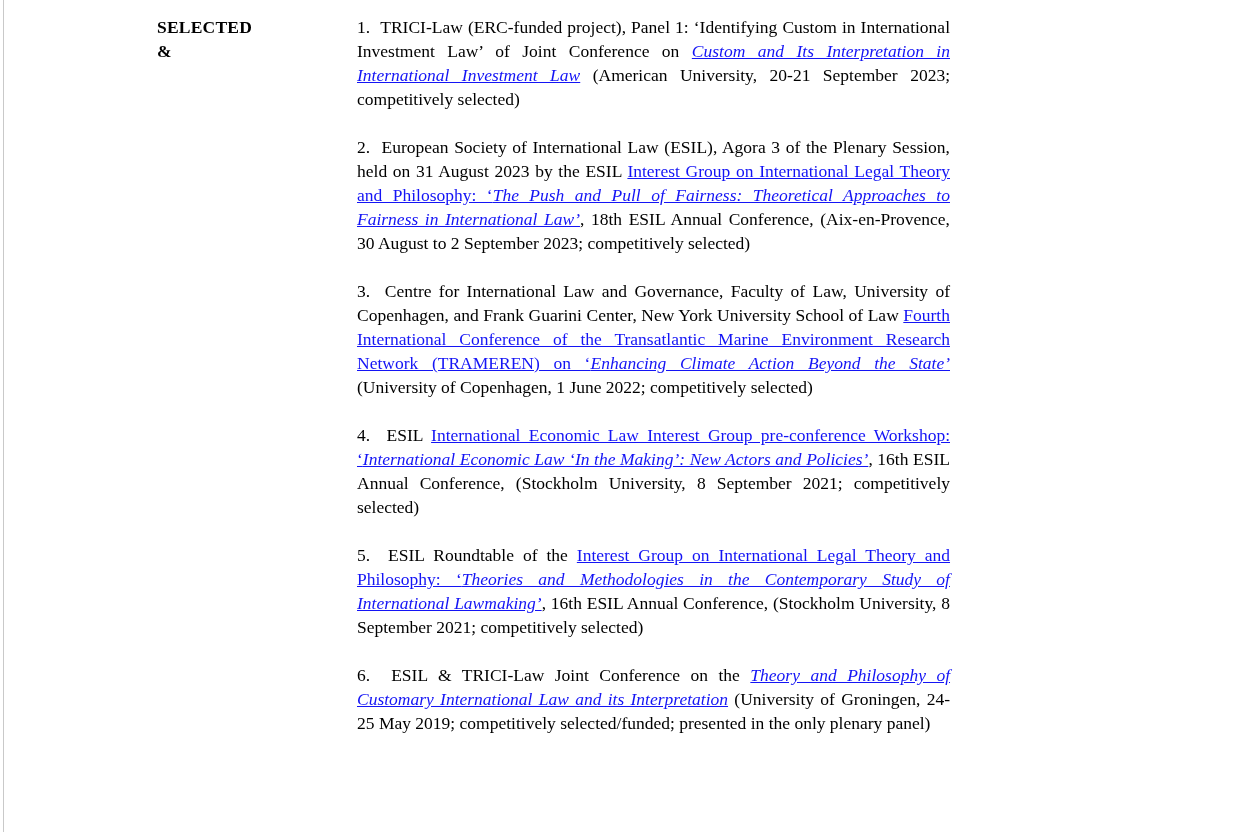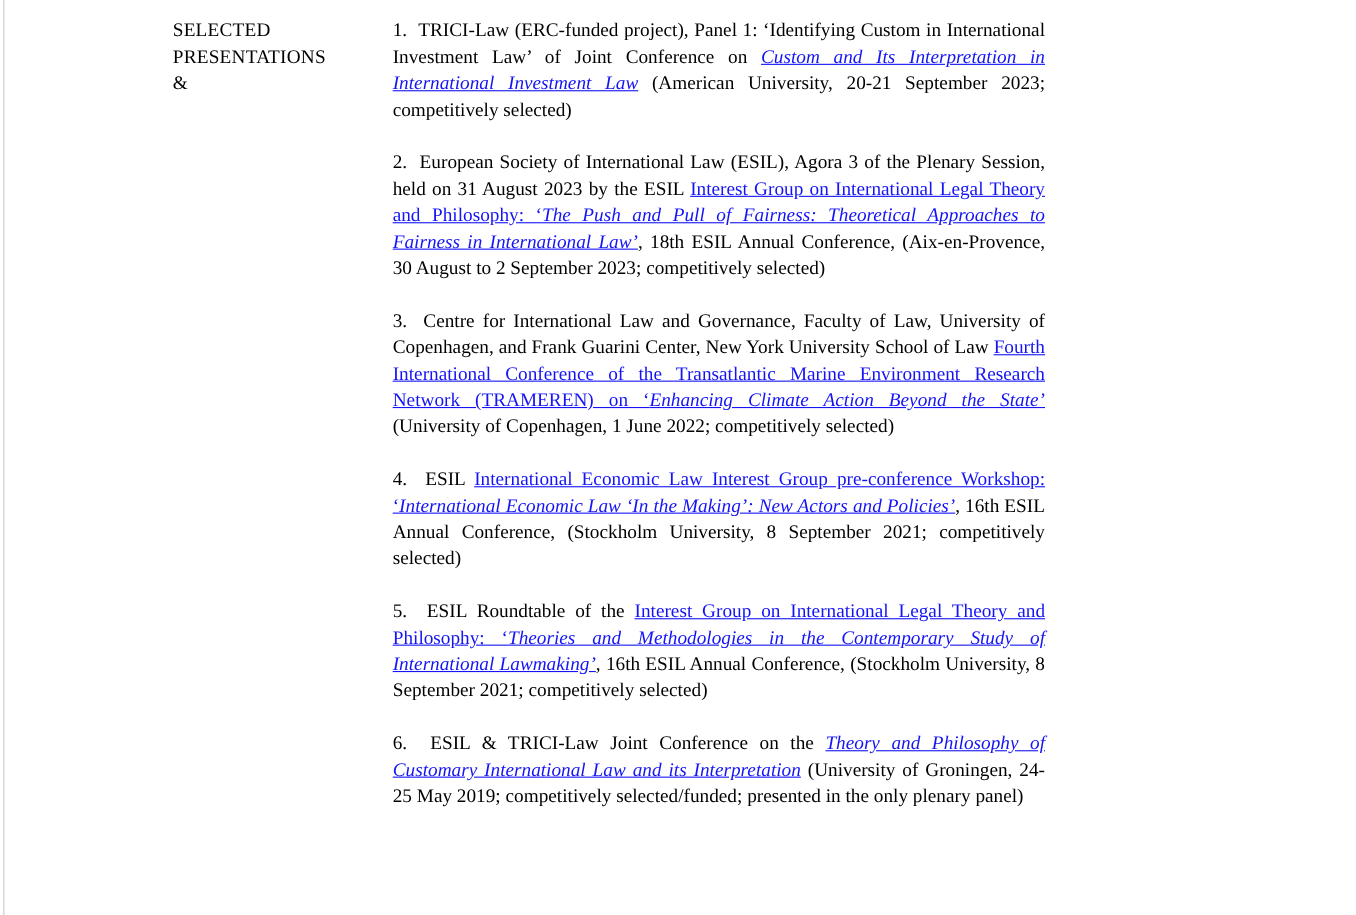--- a/index.html
+++ b/index.html
@@ -24,21 +24,21 @@
     background: var(--edge-color, #c9c9c9);
   }
   .doc {
     display: flex;
     box-sizing: border-box;
     padding: 15px 0 0 157px;
   }
   .heading-col {
     width: 200px;
     flex: 0 0 200px;
-    font-weight: normal;
+    font-weight: bold;
     font-size: 17.5px;
     line-height: 24px;
     letter-spacing: 0.2px;
   }
   .entries-col {
     width: 593px;
     flex: 0 0 593px;
     font-size: 17.5px;
     line-height: 24px;
   }
@@ -60,21 +60,20 @@
   }
 </style>
 </head>
 <body style="--link-color: #1414f5; --edge-color: #c9c9c9; color: rgb(0, 0, 0);">
 
 <div class="edge-line"></div>
 
 <div class="doc">
   <div class="heading-col">
     <div>SELECTED</div>
-    <div>PRESENTATIONS</div>
     <div>&amp;</div>
   </div>
   <div class="entries-col">
       <p class="entry"><span class="entry-num">1.&nbsp;&nbsp;</span><span class="seg-normal">TRICI-Law (ERC-funded project), Panel 1: ‘Identifying Custom in International Investment Law’ of Joint Conference on </span><span class="seg-link seg-italic" role="link">Custom and Its Interpretation in International Investment Law</span><span class="seg-normal"> (American University, 20-21 September 2023; competitively selected)</span></p>
       <p class="entry"><span class="entry-num">2.&nbsp;&nbsp;</span><span class="seg-normal">European Society of International Law (ESIL), Agora 3 of the Plenary Session, held on 31 August 2023 by the ESIL </span><span class="seg-link" role="link">Interest Group on International Legal Theory and Philosophy: ‘</span><span class="seg-link seg-italic" role="link">The Push and Pull of Fairness: Theoretical Approaches to Fairness in International Law’</span><span class="seg-normal">, 18th ESIL Annual Conference, (Aix-en-Provence, 30 August to 2 September 2023; competitively selected)</span></p>
       <p class="entry"><span class="entry-num">3.&nbsp;&nbsp;</span><span class="seg-normal">Centre for International Law and Governance, Faculty of Law, University of Copenhagen, and Frank Guarini Center, New York University School of Law </span><span class="seg-link" role="link">Fourth International Conference of the Transatlantic Marine Environment Research Network (TRAMEREN) on ‘</span><span class="seg-link seg-italic" role="link">Enhancing Climate Action Beyond the State’</span><span class="seg-normal"> (University of Copenhagen, 1 June 2022; competitively selected)</span></p>
       <p class="entry"><span class="entry-num">4.&nbsp;&nbsp;</span><span class="seg-normal">ESIL </span><span class="seg-link" role="link">International Economic Law Interest Group pre-conference Workshop: ‘</span><span class="seg-link seg-italic" role="link">International Economic Law ‘In the Making’: New Actors and Policies’</span><span class="seg-normal">, 16th ESIL Annual Conference, (Stockholm University, 8 September 2021; competitively selected)</span></p>
       <p class="entry"><span class="entry-num">5.&nbsp;&nbsp;</span><span class="seg-normal">ESIL Roundtable of the </span><span class="seg-link" role="link">Interest Group on International Legal Theory and Philosophy: ‘</span><span class="seg-link seg-italic" role="link">Theories and Methodologies in the Contemporary Study of International Lawmaking’</span><span class="seg-normal">, 16th ESIL Annual Conference, (Stockholm University, 8 September 2021; competitively selected)</span></p>
       <p class="entry"><span class="entry-num">6.&nbsp;&nbsp;</span><span class="seg-normal">ESIL &amp; TRICI-Law Joint Conference on the </span><span class="seg-link seg-italic" role="link">Theory and Philosophy of Customary International Law and its Interpretation</span><span class="seg-normal"> (University of Groningen, 24-25 May 2019; competitively selected/funded; presented in the only plenary panel)</span></p>
     </div>

